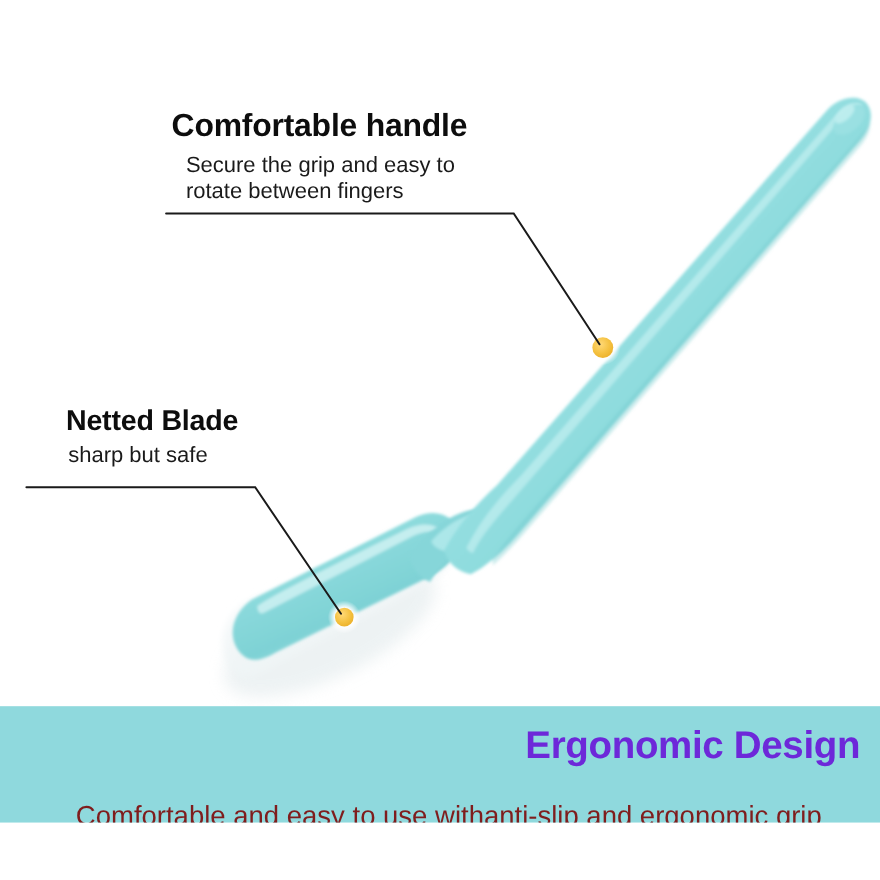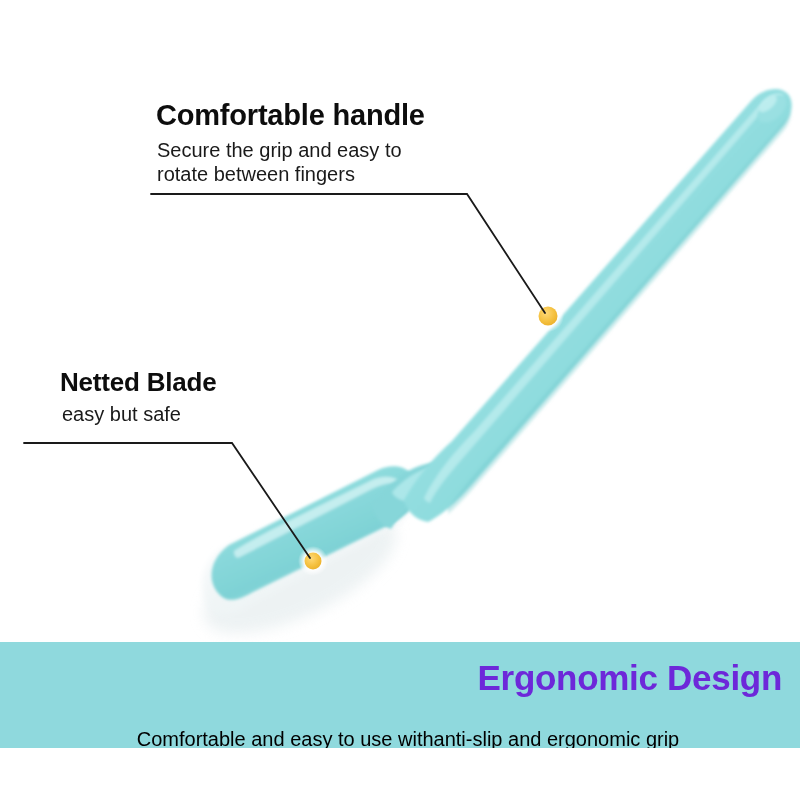--- a/index.html
+++ b/index.html
@@ -48,21 +48,21 @@
     top: 98px;
   }
   #callout-handle .callout-title {
     font-size: 29px;
     line-height: 34px;
   }
   #callout-handle .callout-sub {
     font-size: 20px;
     line-height: 24px;
     margin-top: 6px;
-    margin-left: 1px;
+    margin-left: 13px;
   }
 
   #callout-blade {
     left: 60px;
     top: 367px;
   }
   #callout-blade .callout-title {
     font-size: 26px;
     line-height: 30px;
     text-align: right;
@@ -103,22 +103,22 @@
     color: #6d28d9;
     letter-spacing: -0.3px;
     white-space: nowrap;
   }
   #banner-sub {
     position: absolute;
     left: 16px;
     right: 0;
     top: 86px;
     text-align: center;
-    font-size: 20px;
-    color: #000000;
+    font-size: 25px;
+    color: #7f1d1d;
     white-space: nowrap;
   }
 </style>
 </head>
 <body>
 
 <div id="canvas">
 
   <svg id="product-svg" viewBox="0 0 800 800" aria-hidden="true">
     <defs>
@@ -261,21 +261,21 @@
   </svg>
 
   <div class="callout" id="callout-handle">
     <div class="callout-title">Comfortable handle</div>
     <div class="callout-sub">Secure the grip and easy to
 rotate between fingers</div>
   </div>
 
   <div class="callout" id="callout-blade">
     <div class="callout-title">Netted Blade</div>
-    <div class="callout-sub">easy but safe</div>
+    <div class="callout-sub">sharp but safe</div>
   </div>
 
   <div id="banner">
     <div id="banner-title">Ergonomic Design</div>
     <div id="banner-sub">Comfortable and easy to use withanti-slip and ergonomic grip</div>
   </div>
 
 </div>
 
 </body></html>

